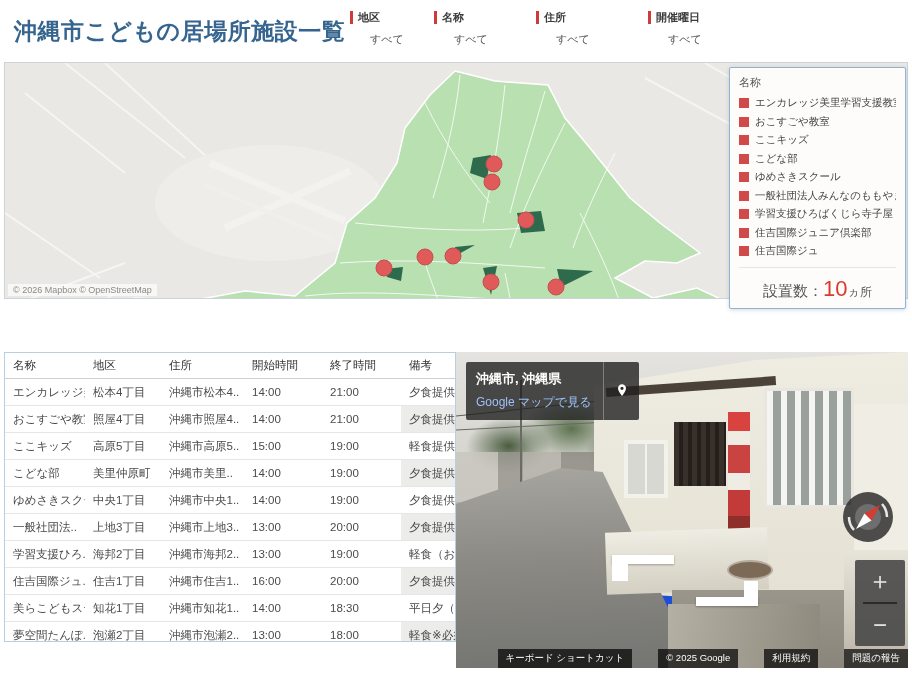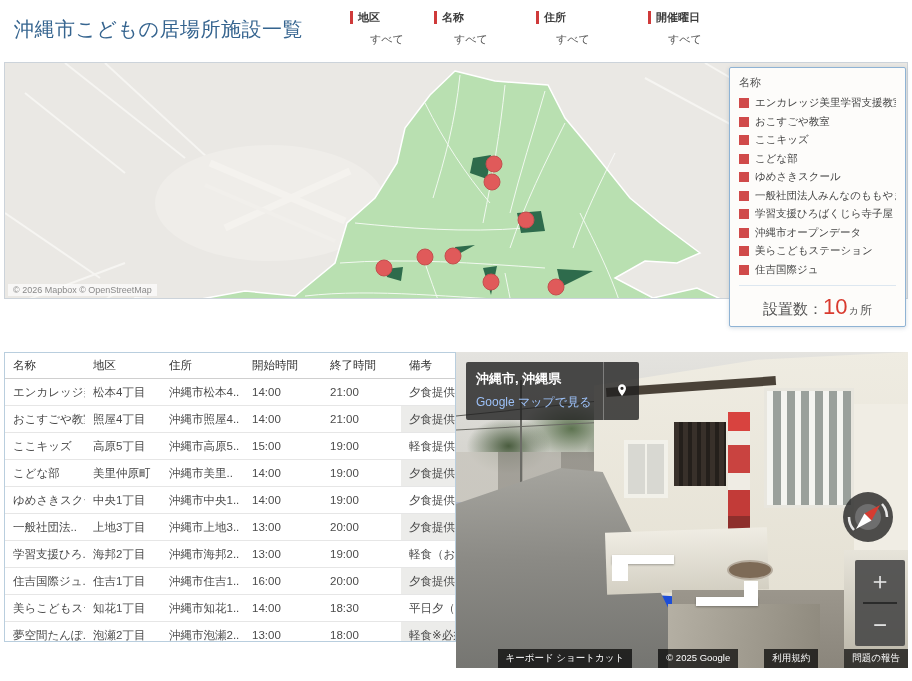--- a/index.html
+++ b/index.html
@@ -1,20 +1,20 @@
 <!DOCTYPE html>
 <html><head>
 <meta charset="utf-8">
 <style>
   html,body{margin:0;padding:0;background:#fff;}
   #app{position:relative;width:912px;height:681px;background:#ffffff;overflow:hidden;
        font-family:"Liberation Sans","DejaVu Sans",sans-serif;color:#444;}
 
   
-  .page-title{position:absolute;left:14px;top:16px;font-size:20px;font-weight:normal;color:#35648f;letter-spacing:.5px;}
+  .page-title{position:absolute;left:14px;top:16px;font-size:23px;font-weight:bold;color:#35648f;letter-spacing:.5px;}
   .filter{position:absolute;top:10px;width:92px;}
   .filter:nth-of-type(1){left:350px;} .filter:nth-of-type(2){left:434px;}
   .filter:nth-of-type(3){left:536px;} .filter:nth-of-type(4){left:648px;}
   .filter .lab{display:flex;align-items:center;gap:5px;font-size:11px;font-weight:bold;color:#3c3c3c;}
   .filter .bar{width:3px;height:13px;background:#cf3a3a;display:inline-block;}
   .filter .val{margin:7px 0 0 20px;font-size:11px;color:#555;cursor:pointer;}
 
   
   .map-panel{position:absolute;left:4px;top:62px;width:904px;height:237px;border:1px solid #ccd3da;background:#e9e7e3;box-sizing:border-box;overflow:hidden;}
   .map-attrib{position:absolute;left:3px;bottom:2px;font-size:9px;color:#8a8a8a;background:rgba(255,255,255,.65);padding:1px 5px;z-index:5;}
@@ -233,25 +233,21 @@
         <div class="legend-item">
           <span class="legend-swatch"></span>
           <span class="legend-label">一般社団法人みんなのももやま..</span>
         </div>
         <div class="legend-item">
           <span class="legend-swatch"></span>
           <span class="legend-label">学習支援ひろばくじら寺子屋</span>
         </div>
         <div class="legend-item">
           <span class="legend-swatch"></span>
-          <span class="legend-label">沖縄市オープンデータ</span>
-        </div>
-        <div class="legend-item">
-          <span class="legend-swatch"></span>
-          <span class="legend-label">美らこどもステーション</span>
+          <span class="legend-label">住吉国際ジュニア倶楽部</span>
         </div>
         <div class="legend-item">
           <span class="legend-swatch"></span>
           <span class="legend-label">住吉国際ジュ</span>
         </div>
       </div>
     <div class="count-row">
       <span class="count-label">設置数：</span><span class="count-value">10</span><span class="count-unit">ヵ所</span>
     </div>
   </div>

